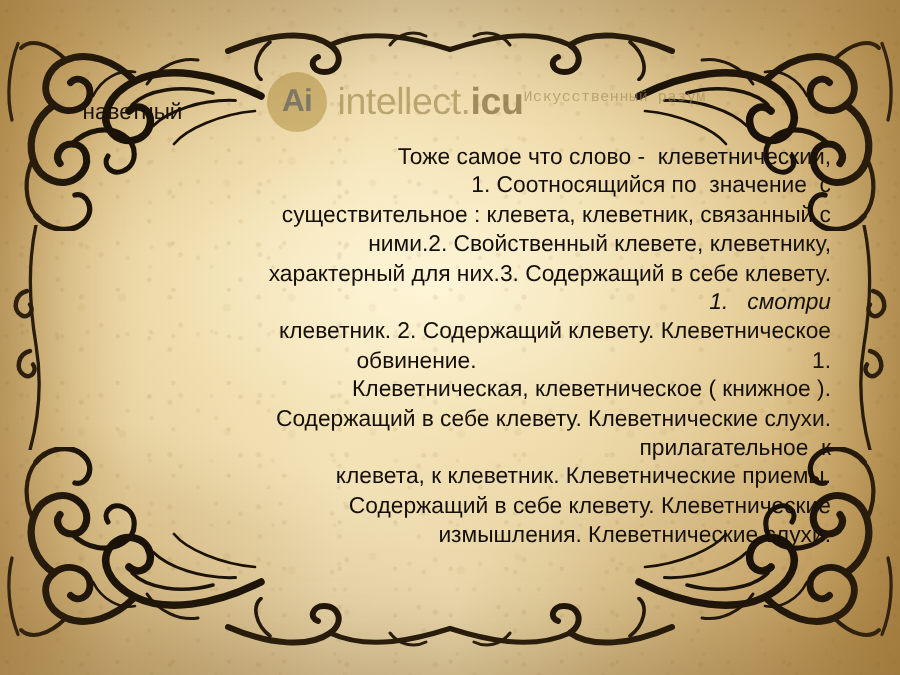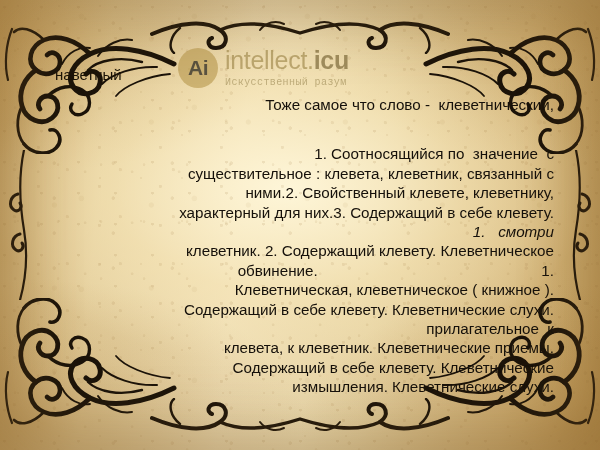--- a/index.html
+++ b/index.html
@@ -85,25 +85,25 @@
     flex: 0 0 auto;
   }
   .wm-badge .wm-ai {
     position: absolute;
     inset: 0;
     display: flex;
     align-items: center;
     justify-content: center;
     font-size: 21px;
     font-weight: 700;
-    color: #000000;
+    color: #404040;
     letter-spacing: -0.5px;
     font-family: "Liberation Sans", sans-serif;
   }
-  .wm-text { display: flex; flex-direction: column; line-height: 1; }
+  .wm-text { display: flex; flex-direction: row; line-height: 1; }
   .wm-title {
     font-size: 25px;
     letter-spacing: -0.3px;
     color: #9c8547;
     font-family: "Liberation Sans", sans-serif;
   }
   .wm-title b { color: #6f5c2c; font-weight: 700; }
   .wm-sub {
     margin-top: 5px;
     font-size: 10px;
@@ -134,21 +134,21 @@
     left: 52px;
     top: 95px;
     width: 502px;
     font-size: 15.2px;
     line-height: 19.4px;
     color: #15100a;
     font-family: "Liberation Sans", sans-serif;
     white-space: pre-wrap;
   }
   .body .ln { display: block; }
-  .ln.ind-sm { padding-left: 32px; margin-top: 30px; }
+  .ln.ind-sm { padding-left: 32px; }
   .ln.ind-md { padding-left: 150px; }
   .ln.ind-lg { padding-left: 330px; font-style: italic; }
 </style>
 </head>
 <body>
 
 <div id="page">
 
   <div class="grain"></div>
 

